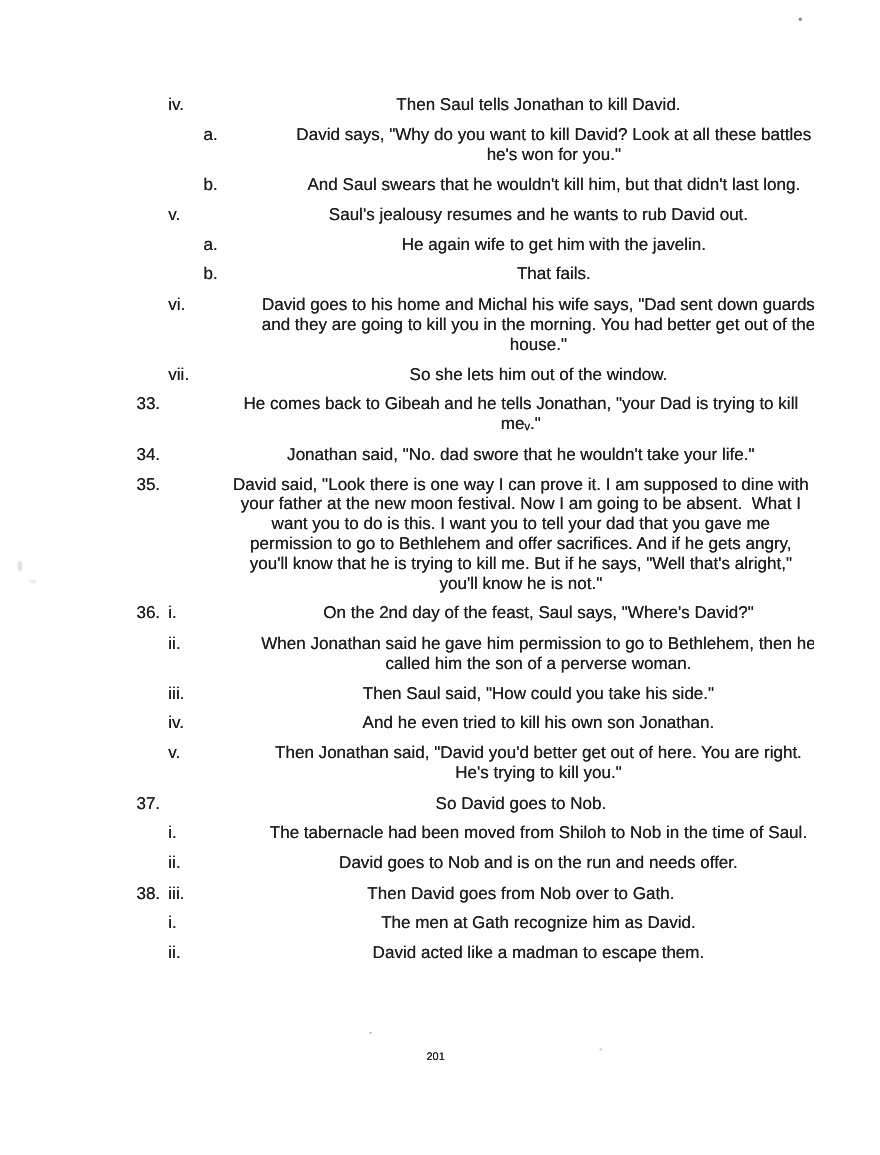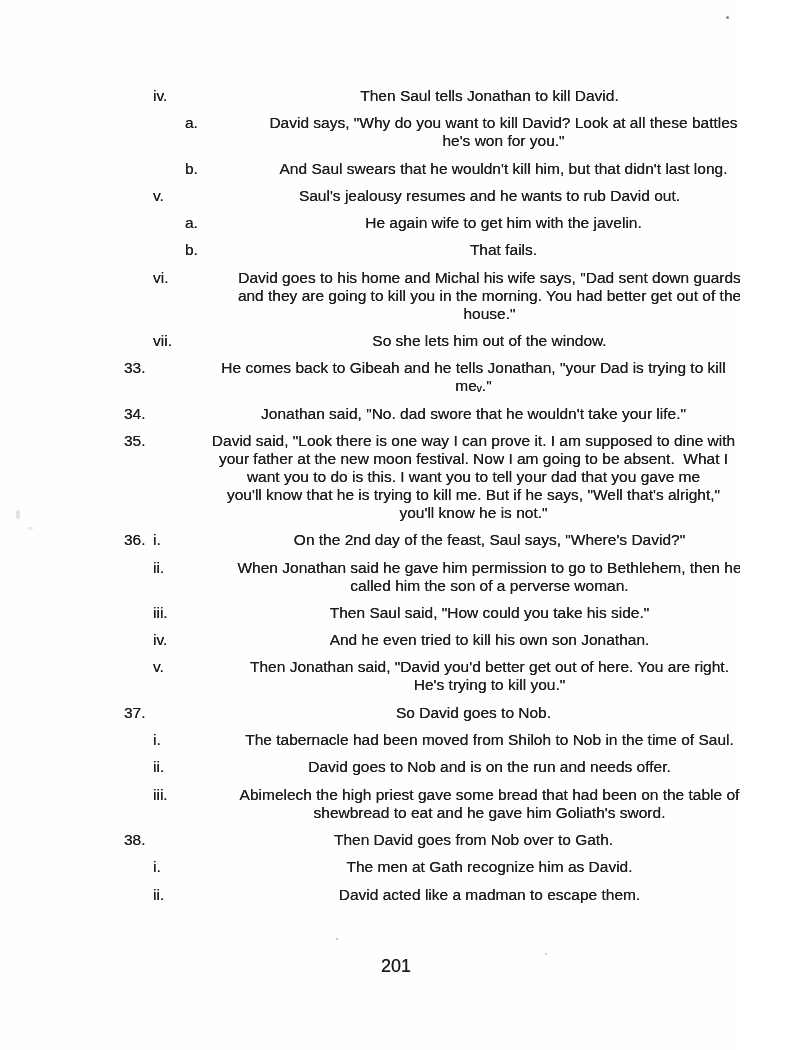--- a/index.html
+++ b/index.html
@@ -34,21 +34,21 @@
   .row.number .text { margin-left: 147px; }
   .row.roman  .text { margin-left: 179px; }
   .row.letter .text { margin-left: 207px; }
   .line { white-space: pre; text-align: center; }
   .page-number {
     position: absolute;
     top: 956px;
     left: 0;
     width: 792px;
     text-align: center;
-    font-size: 18px;
+    font-size: 10px;
     text-shadow: 0 0 0.3px #2a2a2a;
   }
   .speck { position: absolute; border-radius: 50%; }
   .speck-1 { left: 726px; top: 16px;  width: 3px; height: 3px; background: #8a8a8a; }
   .speck-2 { left: 746px; top: 26px;  width: 3px; height: 3px; background: #9d9d9d; }
   .speck-3 { left: 336px; top: 938px; width: 2px; height: 2px; background: #b5b5b5; }
   .speck-4 { left: 545px; top: 953px; width: 2px; height: 2px; background: #c2c2c2; }
   .speck-5 { left: 744px; top: 937px; width: 2px; height: 2px; background: #b5b5b5; }
   .speck-6 { left: 16px;  top: 510px; width: 4px; height: 9px; background: #e2e2e2; border-radius: 2px; }
   .speck-7 { left: 27px;  top: 527px; width: 6px; height: 3px; background: #ececec; border-radius: 2px; }
@@ -121,20 +121,21 @@
         <div class="text">
           <div class="line">Jonathan said, "No. dad swore that he wouldn't take your life."</div>
         </div>
       </div>
       <div class="row number">
         <span class="marker">35.</span>
         <div class="text">
           <div class="line">David said, "Look there is one way I can prove it. I am supposed to dine with</div>
           <div class="line">your father at the new moon festival. Now I am going to be absent.  What I</div>
           <div class="line">want you to do is this. I want you to tell your dad that you gave me</div>
+          <div class="line">permission to go to Bethlehem and offer sacrifices. And if he gets angry,</div>
           <div class="line">you'll know that he is trying to kill me. But if he says, "Well that's alright,"</div>
           <div class="line">you'll know he is not."</div>
         </div>
       </div>
       <div class="row number">
         <span class="marker">36.</span>
       </div>
       <div class="row roman">
         <span class="marker">i.</span>
         <div class="text">
@@ -180,24 +181,20 @@
         </div>
       </div>
       <div class="row roman">
         <span class="marker">ii.</span>
         <div class="text">
           <div class="line">David goes to Nob and is on the run and needs offer.</div>
         </div>
       </div>
       <div class="row roman">
         <span class="marker">iii.</span>
-        <div class="text">
-          <div class="line">Abimelech the high priest gave some bread that had been on the table of</div>
-          <div class="line">shewbread to eat and he gave him Goliath's sword.</div>
-        </div>
       </div>
       <div class="row number">
         <span class="marker">38.</span>
         <div class="text">
           <div class="line">Then David goes from Nob over to Gath.</div>
         </div>
       </div>
       <div class="row roman">
         <span class="marker">i.</span>
         <div class="text">

